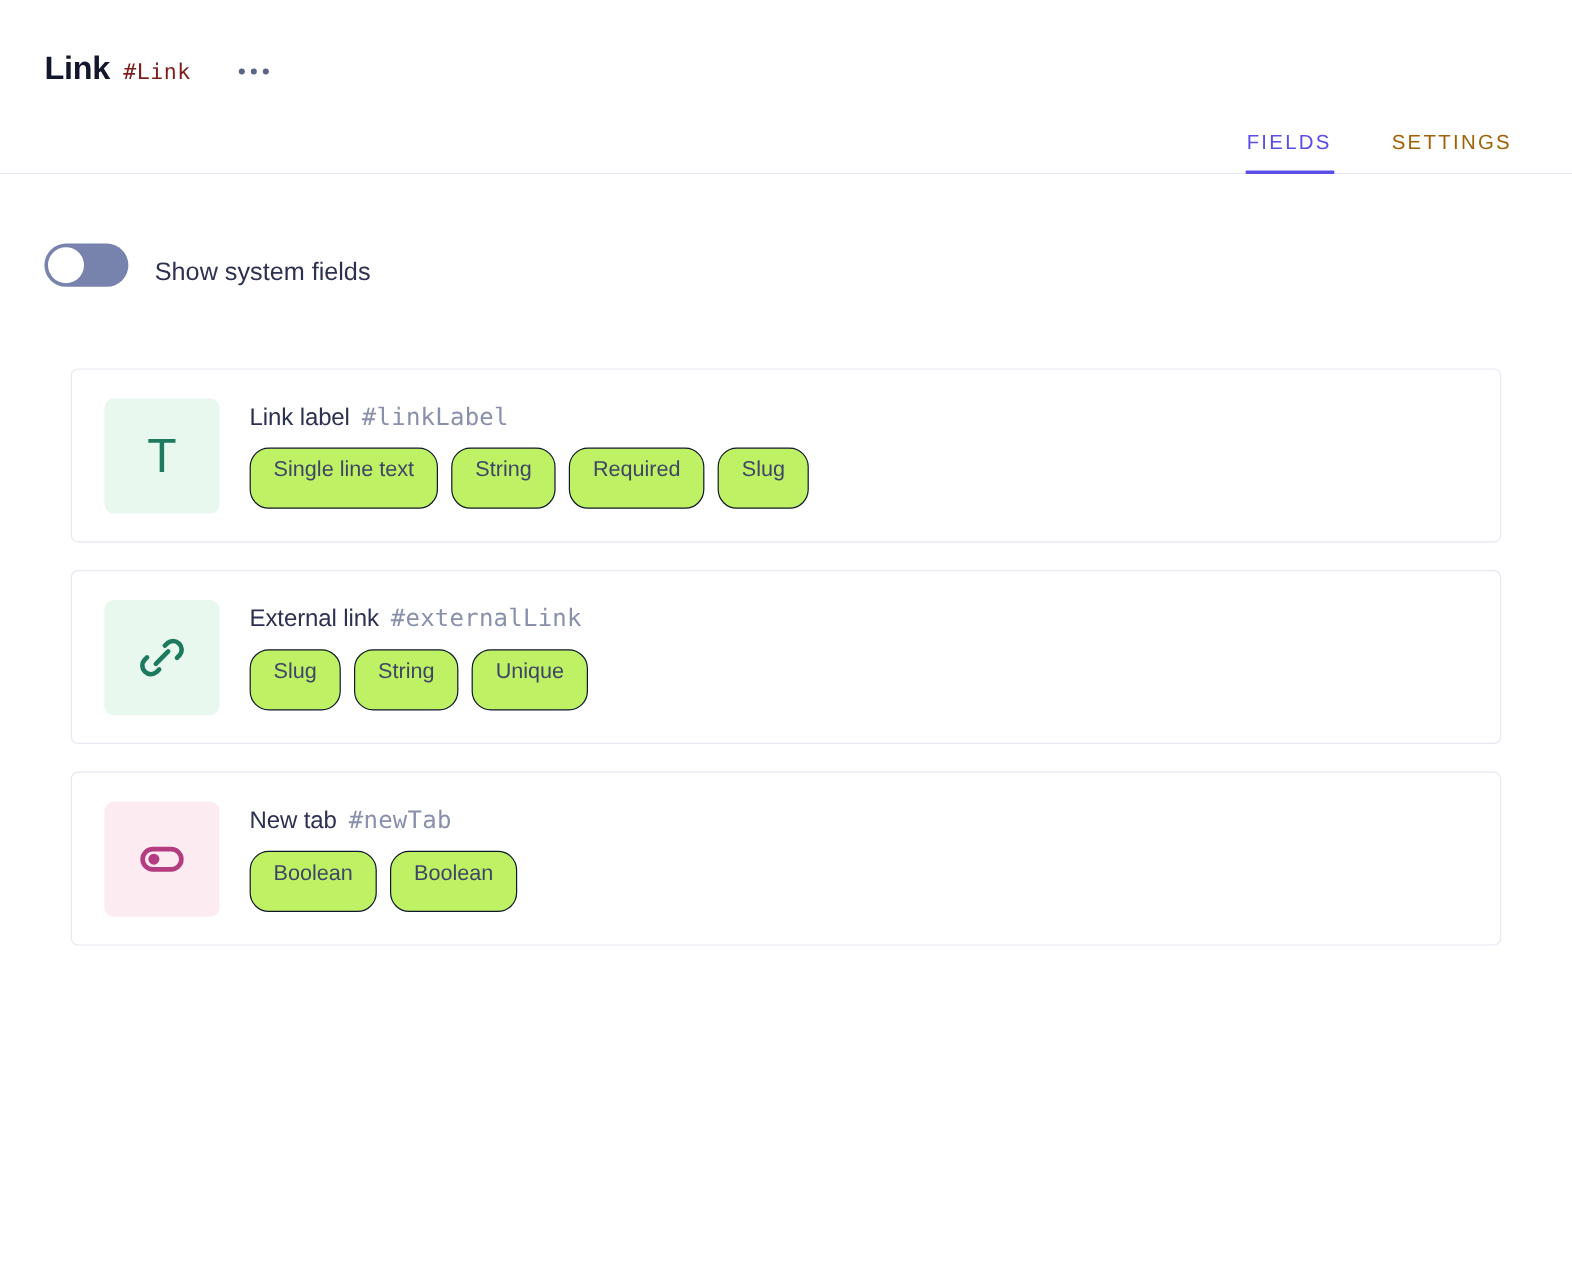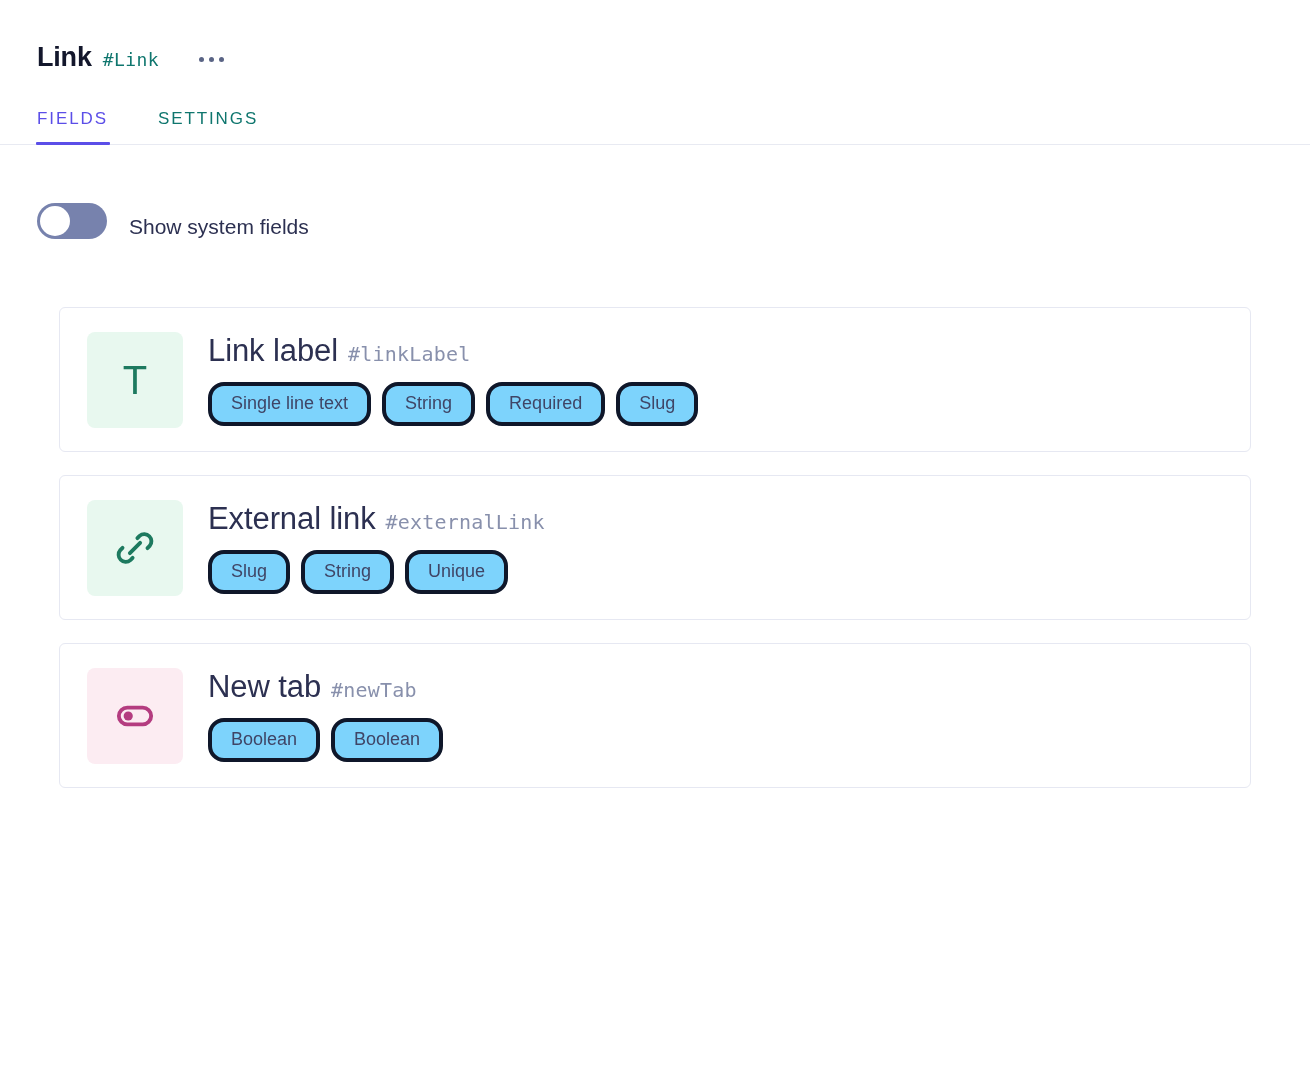--- a/index.html
+++ b/index.html
@@ -17,42 +17,42 @@
   .header {
     display: flex; align-items: baseline;
     padding: 44px 0 0 37px;
   }
   .doc-title {
     font-size: 27px; font-weight: 700; color: #13172c;
     letter-spacing: -0.2px; line-height: 1;
   }
   .doc-hash {
     font-family: "DejaVu Sans Mono", monospace;
-    font-size: 18px; color: #0f766e; margin-left: 11px; line-height: 1;
+    font-size: 18px; color: #7f1d1d; margin-left: 11px; line-height: 1;
     letter-spacing: 0.4px;
   }
   .more-btn {
     margin-left: 38px; display: inline-flex; align-items: center; gap: 5px;
     background: none; border: 0; padding: 4px 2px; cursor: pointer;
     position: relative; top: -4px;
   }
   .more-btn i { width: 5px; height: 5px; border-radius: 50%; background: #5a6485; display: block; }
 
   
   .tabs {
     position: relative; display: flex; align-items: flex-end;
-    margin-top: 26px; padding-left: 37px; height: 48px;
+    margin-top: 26px; padding-left: 37px; height: 48px; justify-content: flex-end;
   }
   .tabs::after {
     content: ""; position: absolute; left: 0; right: 0; bottom: 0;
     height: 1px; background: #e8eaf2;
   }
   .tab {
     font-size: 17px; letter-spacing: 1.9px; font-weight: 400;
-    color: #0f766e; background: none; border: 0; cursor: pointer;
+    color: #a16207; background: none; border: 0; cursor: pointer;
     padding: 0 0 16px 0; margin-right: 50px; position: relative;
     font-family: "Liberation Sans", sans-serif;
   }
   .tab.active { color: #5b4ee8; }
   .tab.active::after {
     content: ""; position: absolute; left: -1px; right: -2px; bottom: 0;
     height: 3px; background: #5b4ee8; border-radius: 1px; z-index: 2;
   }
 
   
@@ -81,29 +81,29 @@
   .tile-green { background: #e8f8ef; }
   .tile-indigo { background: #eeeefc; }
   .tile-pink  { background: #fcecf2; }
   .glyph-t {
     font-size: 40px; color: #1d7a5f; font-weight: 400; line-height: 1;
     font-family: "Liberation Sans", sans-serif;
   }
 
   .field-body { margin-left: 25px; }
   .field-head { display: flex; align-items: baseline; }
-  .field-name { font-size: 31px; color: #2c3051; font-weight: 400; letter-spacing: -0.1px; }
+  .field-name { font-size: 20px; color: #2c3051; font-weight: 400; letter-spacing: -0.1px; }
   .field-hash {
     font-family: "DejaVu Sans Mono", monospace;
     font-size: 20px; color: #8890ac; margin-left: 10px; letter-spacing: 0.2px;
   }
   .pills { display: flex; flex-wrap: wrap; gap: 11px; margin-top: 13px; }
   .pill {
-    border: 4px solid #0f172a; border-radius: 16px; background: #7dd3fc;
-    padding: 6px 19px 7px; font-size: 18px; color: #3f4566; white-space: nowrap;
+    border: 1px solid #0f172a; border-radius: 16px; background: #bef264;
+    padding: 6px 19px 21px; font-size: 18px; color: #3f4566; white-space: nowrap;
     line-height: 1.25; cursor: pointer;
   }
 </style>
 </head>
 <body>
 
 <div class="page">
 
   <div class="header">
     <span class="doc-title">Link</span>

